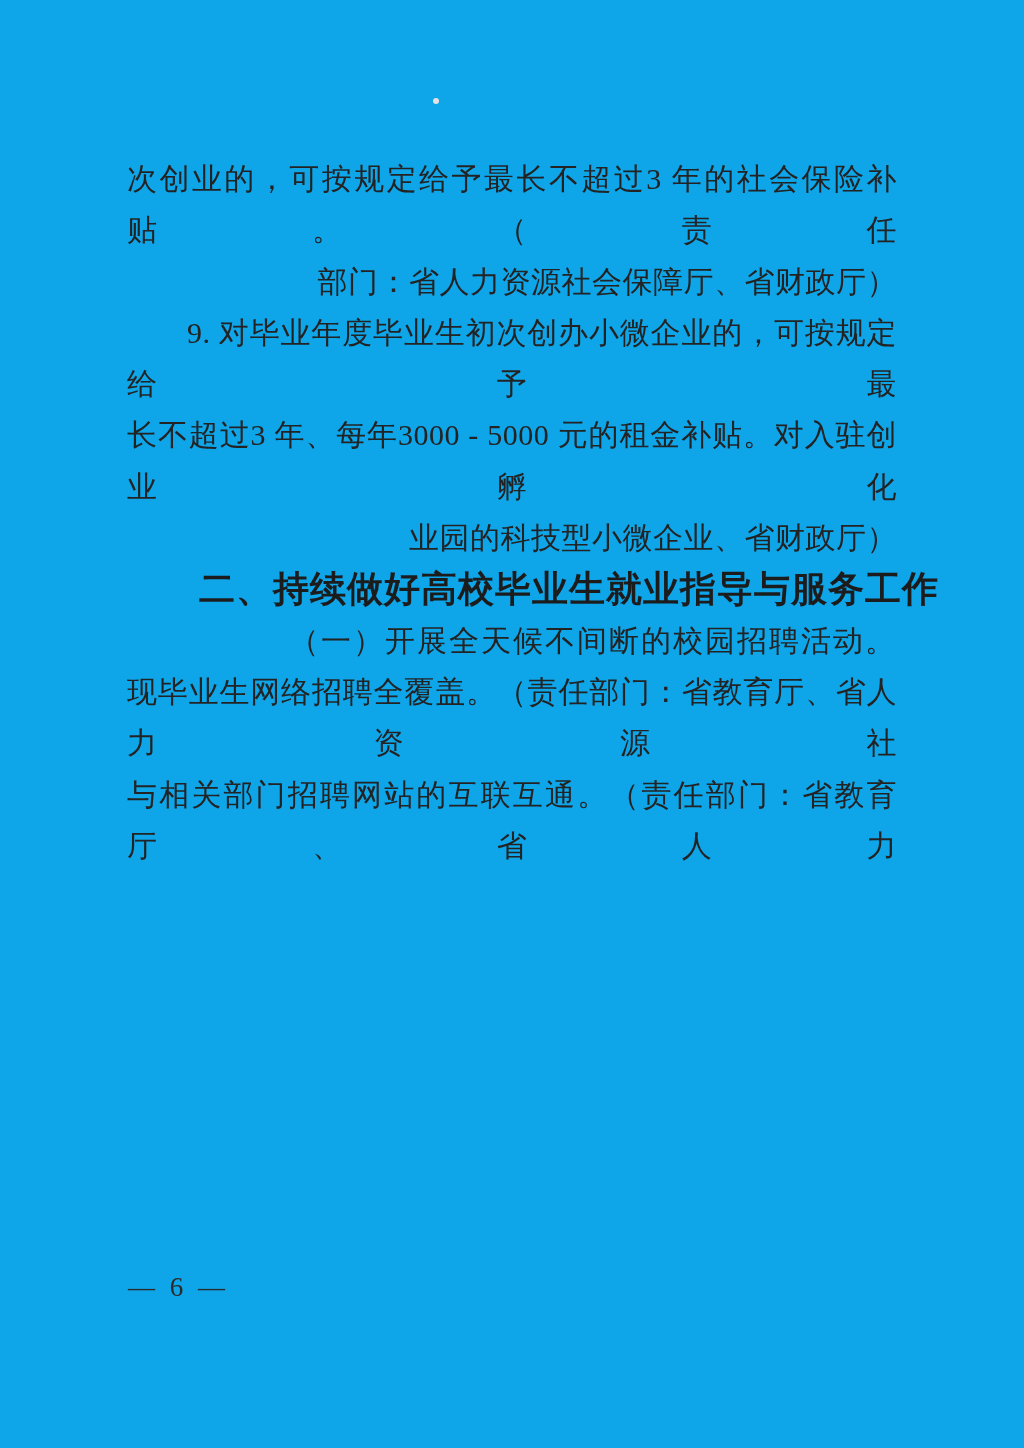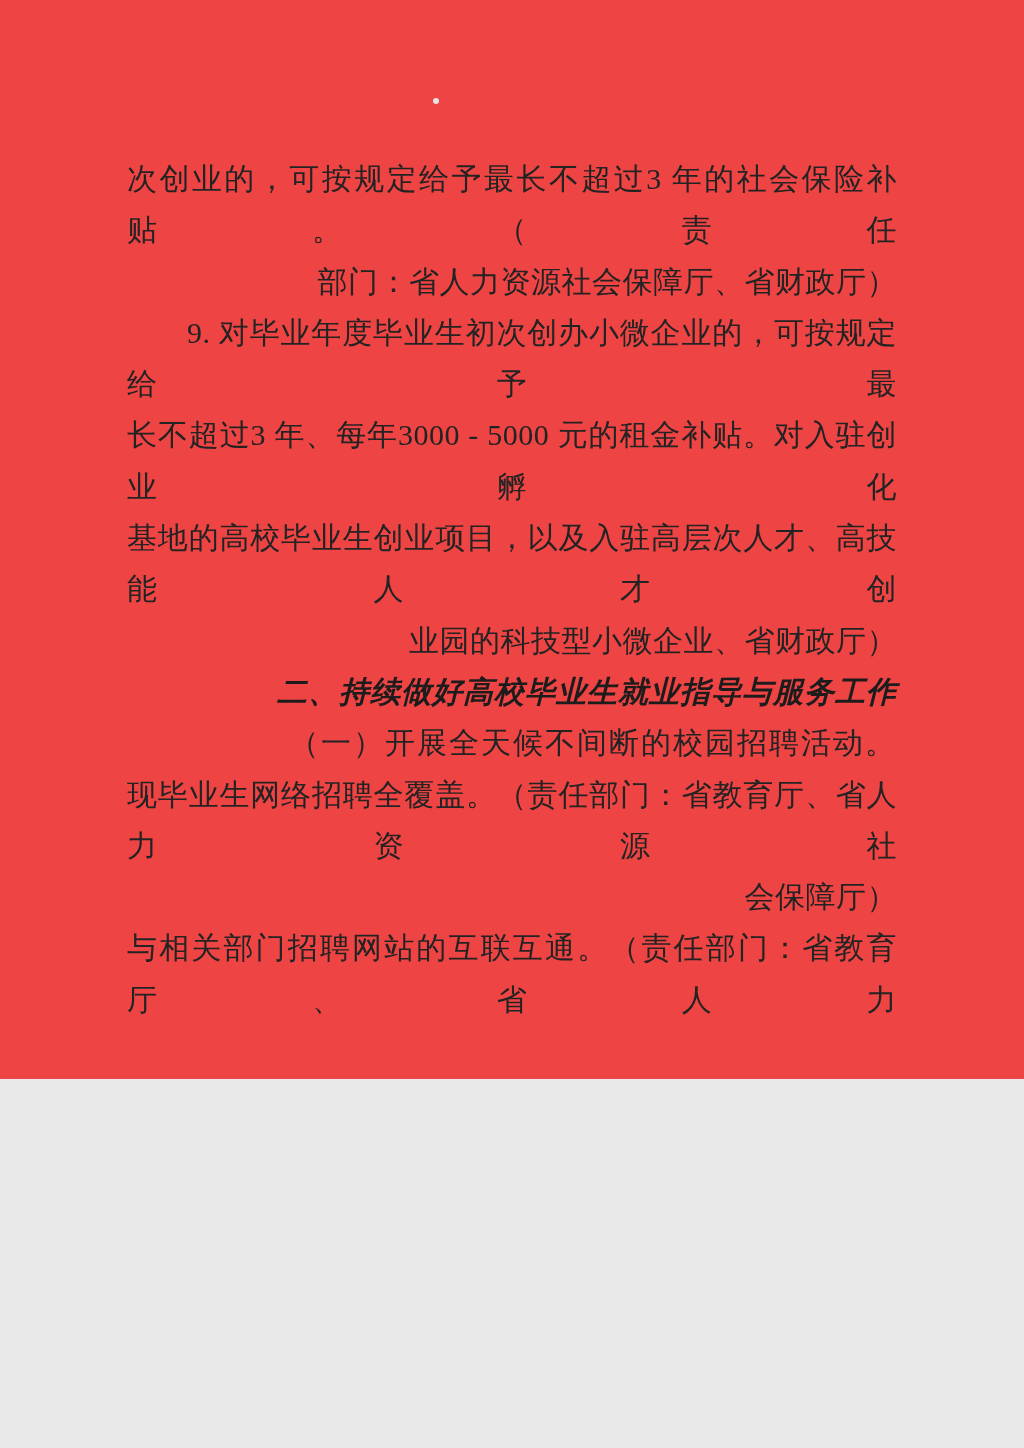--- a/index.html
+++ b/index.html
@@ -3,23 +3,23 @@
 <meta charset="utf-8">
 <style>
   html, body {
     margin: 0;
     padding: 0;
     background: #e9e9e9;
   }
   .page {
     position: relative;
     width: 1024px;
-    height: 1079px;
+    height: 1448px;
     margin: 0 auto;
-    background: #ef4444;
+    background: #0ea5e9;
     overflow: hidden;
     color: #232323;
   }
   .textblock {
     position: absolute;
     left: 127px;
     top: 153px;
     width: 770px;
     font-family: "Liberation Serif", "DejaVu Serif", serif;
     font-size: 30px;
@@ -36,24 +36,23 @@
     text-align: justify;
     text-align-last: justify;
     text-justify: inter-character;
   }
   .ln.ind {
     text-indent: 2em;
   }
   .ln.heading {
     font-family: "Liberation Sans", "DejaVu Sans", sans-serif;
     font-weight: 700;
-    font-size: 30px;
+    font-size: 36px;
     color: #1c1c1c;
     letter-spacing: 1px;
-    font-style: italic;
   }
   .ln.sub {
     letter-spacing: 2px;
   }
   .footer {
     position: absolute;
     left: 128px;
     top: 1272px;
     font-family: "Liberation Serif", "DejaVu Serif", serif;
     font-size: 27px;
@@ -74,24 +73,22 @@
 <body>
 
 <div class="page">
   <div class="scan-dot"></div>
 
   <div class="textblock">
     <p class="ln j">次创业的，可按规定给予最长不超过3 年的社会保险补贴。（责任</p>
     <p class="ln">部门：省人力资源社会保障厅、省财政厅）</p>
     <p class="ln ind j">9. 对毕业年度毕业生初次创办小微企业的，可按规定给予最</p>
     <p class="ln j">长不超过3 年、每年3000 - 5000 元的租金补贴。对入驻创业孵化</p>
-    <p class="ln j">基地的高校毕业生创业项目，以及入驻高层次人才、高技能人才创</p>
     <p class="ln">业园的科技型小微企业、省财政厅）</p>
     <p class="ln ind heading">二、持续做好高校毕业生就业指导与服务工作</p>
     <p class="ln ind sub">（一）开展全天候不间断的校园招聘活动。</p>
     <p class="ln j">现毕业生网络招聘全覆盖。（责任部门：省教育厅、省人力资源社</p>
-    <p class="ln">会保障厅）</p>
     <p class="ln j">与相关部门招聘网站的互联互通。（责任部门：省教育厅、省人力</p>
 
   </div>
 
   <div class="footer">— 6 —</div>
 </div>
 
 </body></html>

